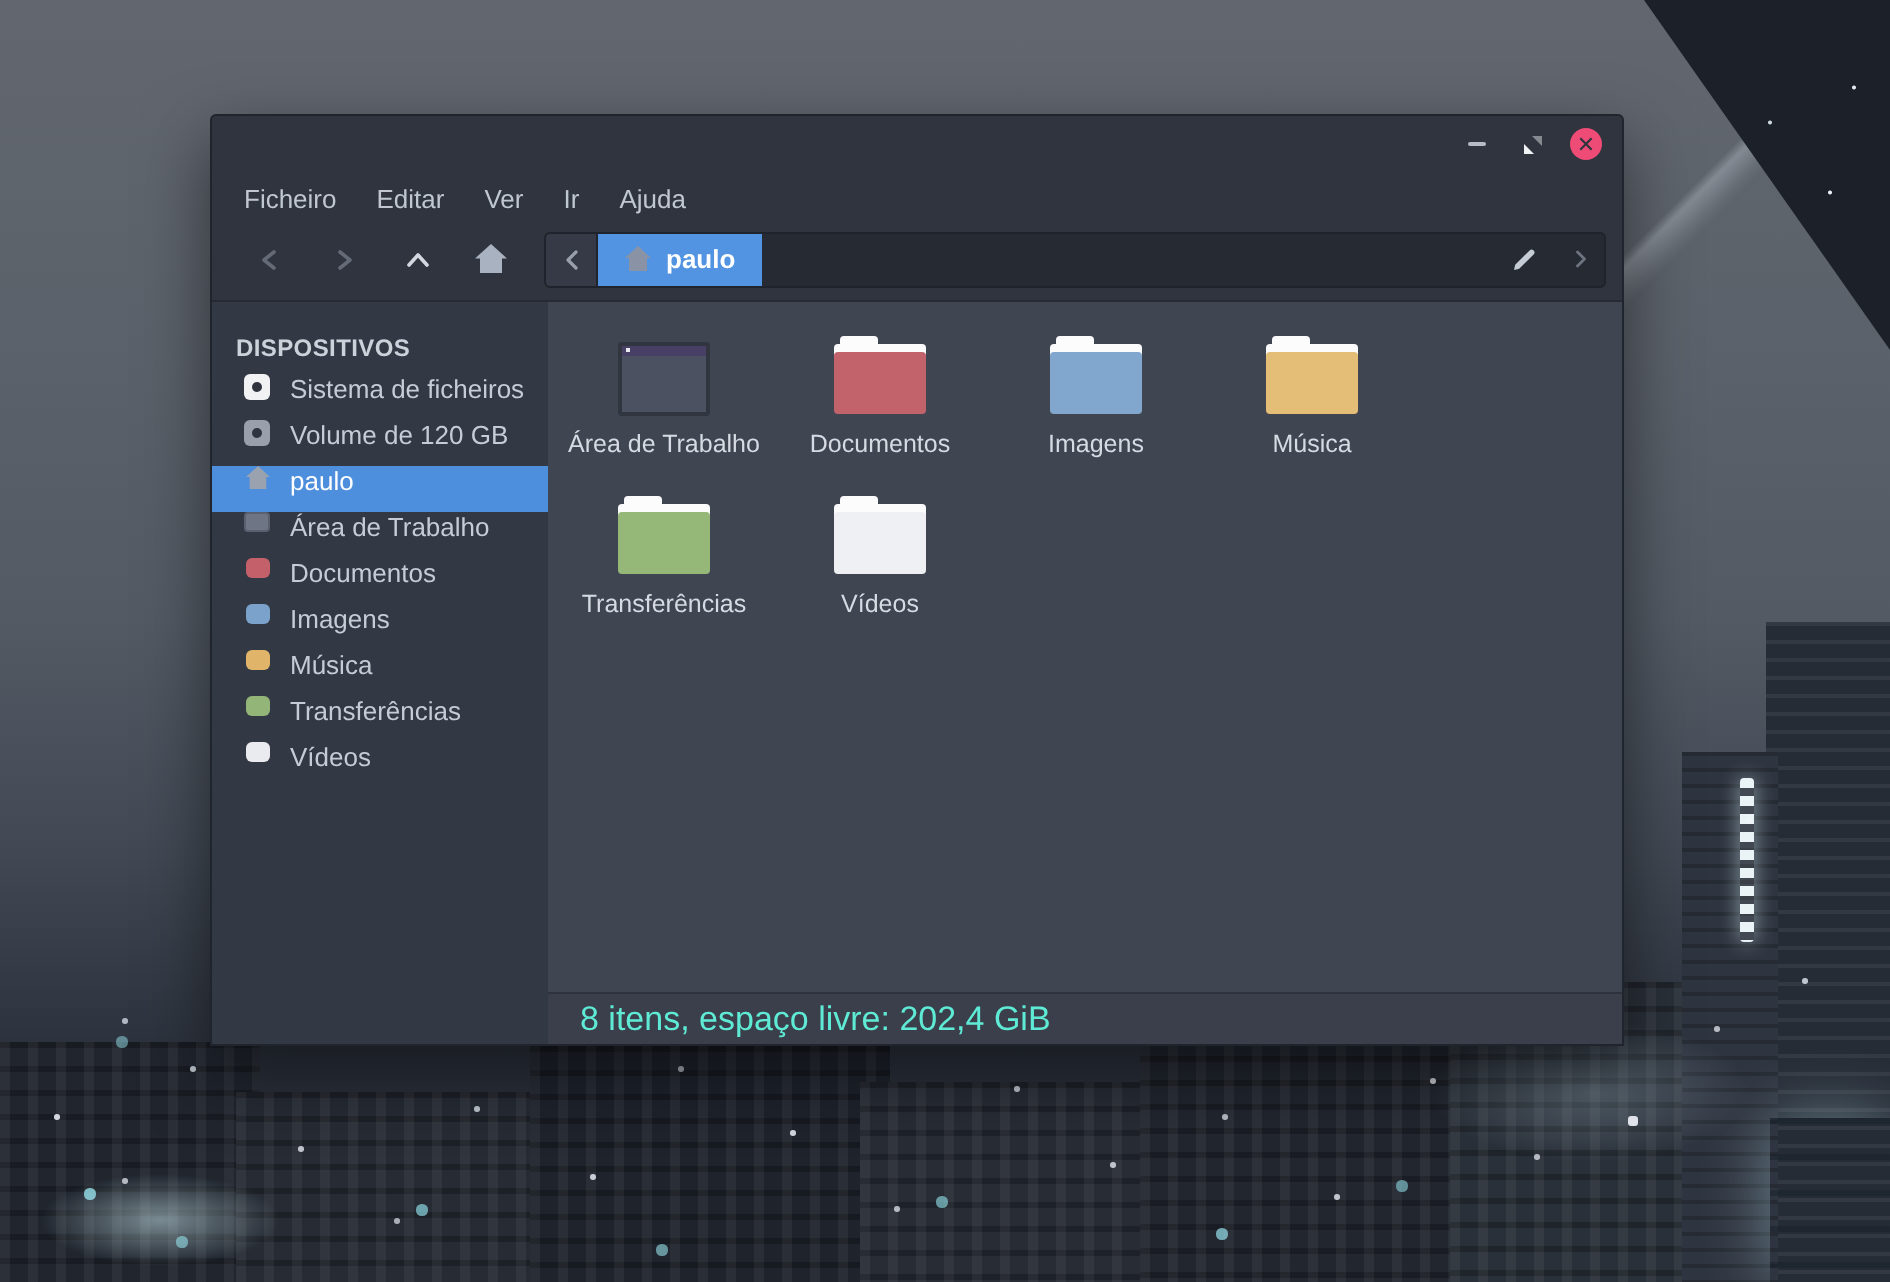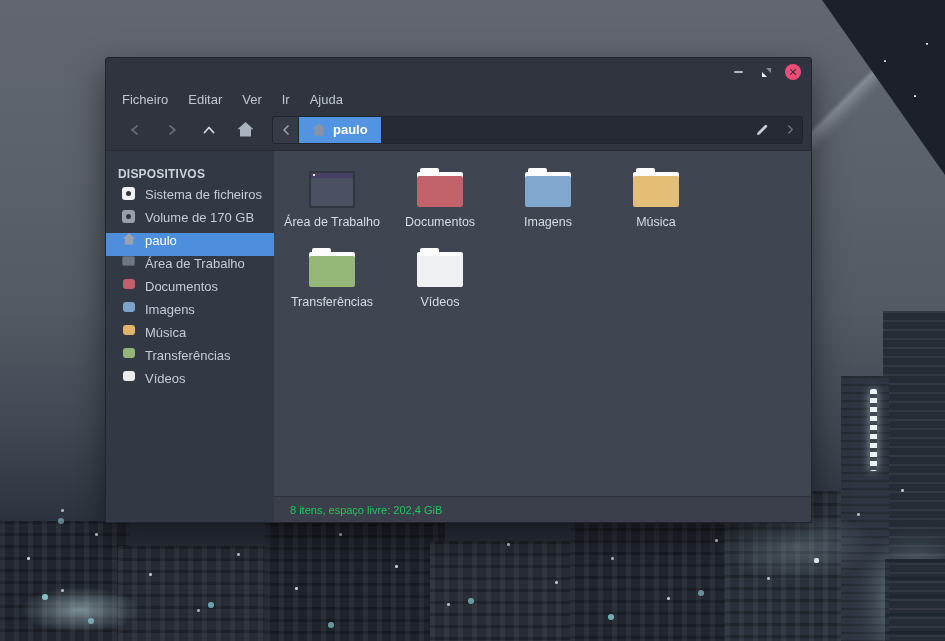--- a/index.html
+++ b/index.html
@@ -117,21 +117,21 @@
   .folder-ic .tab { position:absolute; left:3px; top:0; width:19px; height:9px; background:#fcfcfd; border-radius:2px 2px 0 0; }
   .folder-ic .back { position:absolute; left:0; top:4px; width:46px; height:8px; background:#fcfcfd; border-radius:2px; }
   .folder-ic .front { position:absolute; left:0; top:8px; width:46px; height:31px; border-radius:2px; }
   .desk-ic { position:relative; width:46px; height:37px; margin-top:3px; background:#4c5161;
              border:2px solid #31353f; border-radius:2px; overflow:hidden; }
   .desk-ic .bar { position:absolute; left:0; top:0; width:100%; height:5px; background:#473f66; }
   .desk-ic .dot { position:absolute; left:2px; top:1px; width:2px; height:2px; background:#e8eaf0; }
 
   .statusbar { height:26px; flex:0 0 26px; background:#3a3f4b; border-top:1px solid #2e323d;
                display:flex; align-items:center; padding-left:16px; }
-  .status-text { font-size:11px; color:#22c55e; }
+  .status-text { font-size:17px; color:#5eead4; }
 </style>
 </head>
 <body>
 
 <div class="desktop">
   <div class="bg-layer bg-corner-edge"></div>
   <div class="bg-layer bg-corner"></div>
   <div class="bg-layer bg-city">
     <div class="bldg b1 win"></div>
     <div class="bldg b2 win"></div>
@@ -241,21 +241,21 @@
               </span>
             </span>
             <span>Sistema de ficheiros</span>
           </div>
           <div class="side-row">
             <span class="side-ic">
               <span class="ic-drive" style="background:#9aa0ab">
                 <span class="hole"></span>
               </span>
             </span>
-            <span>Volume de 170 GB</span>
+            <span>Volume de 120 GB</span>
           </div>
           <div class="side-row selected">
             <span class="side-ic">
               <svg width="14" height="12" viewBox="0 0 14 13">
                 <path d="M7 0 L13.5 6 L11.5 6 L11.5 12.5 L2.5 12.5 L2.5 6 L0.5 6 Z" fill="#9aa2af"></path>
               </svg>
             </span>
             <span>paulo</span>
           </div>
           <div class="side-row">

